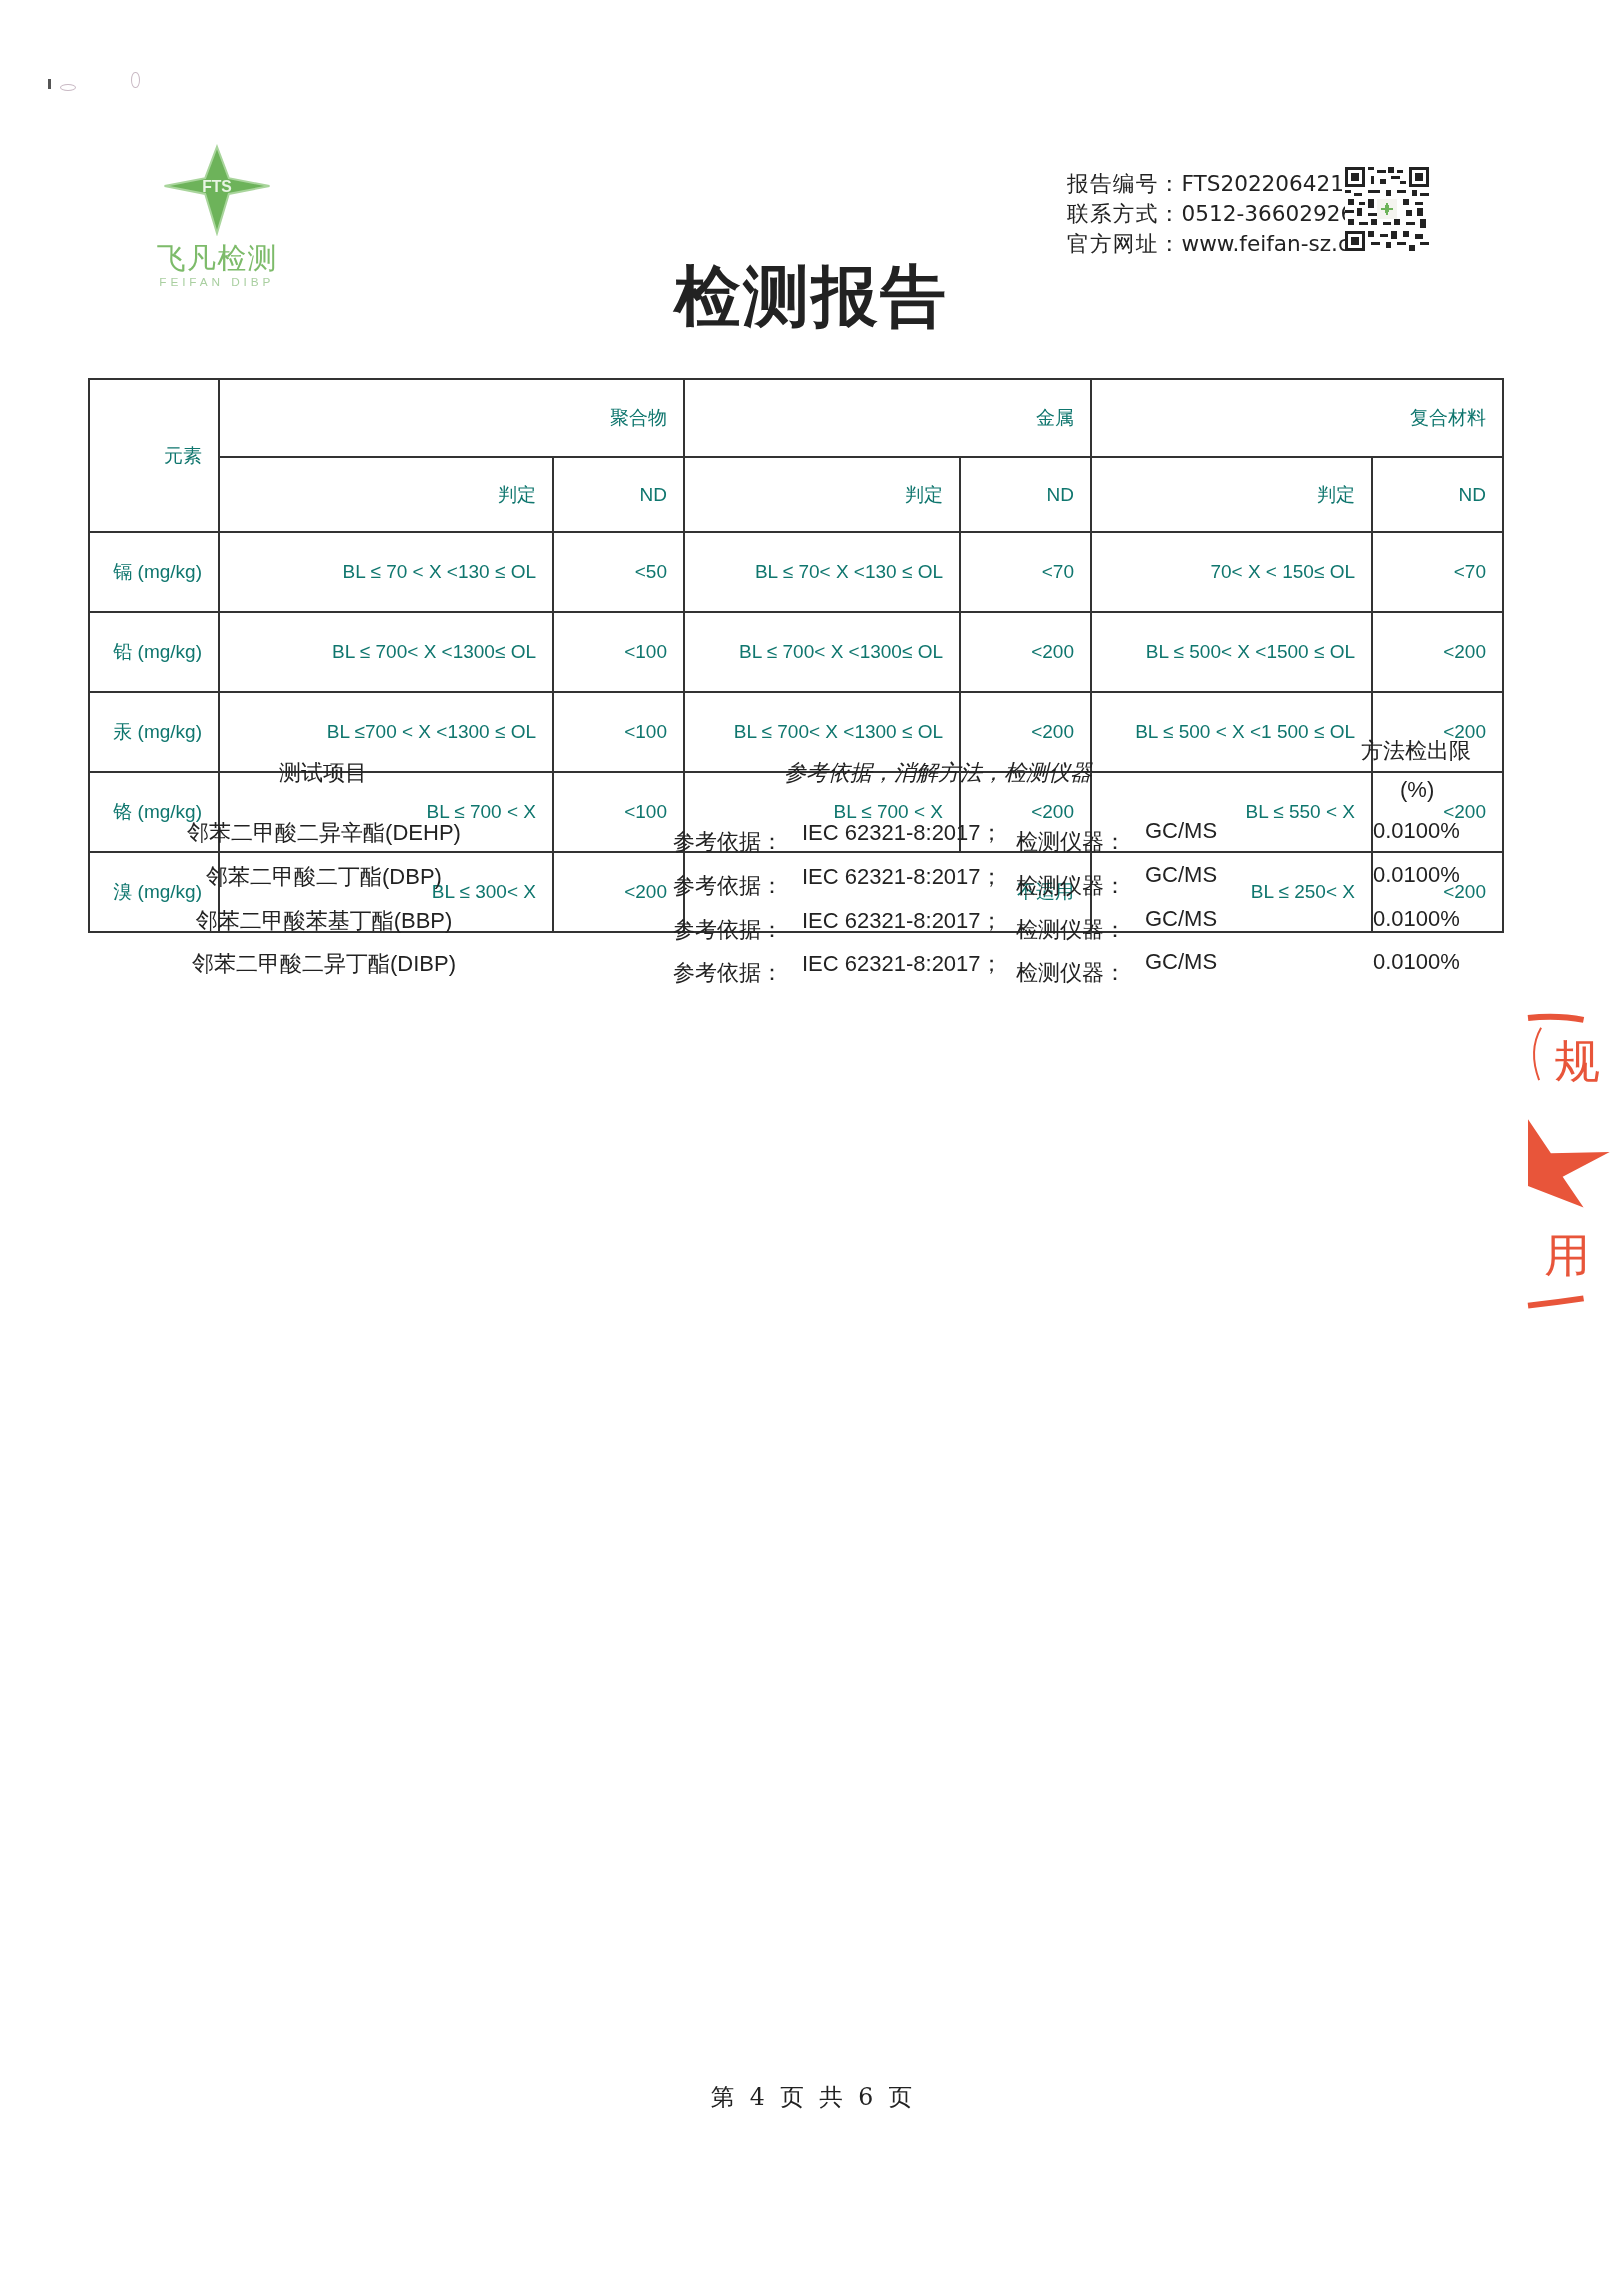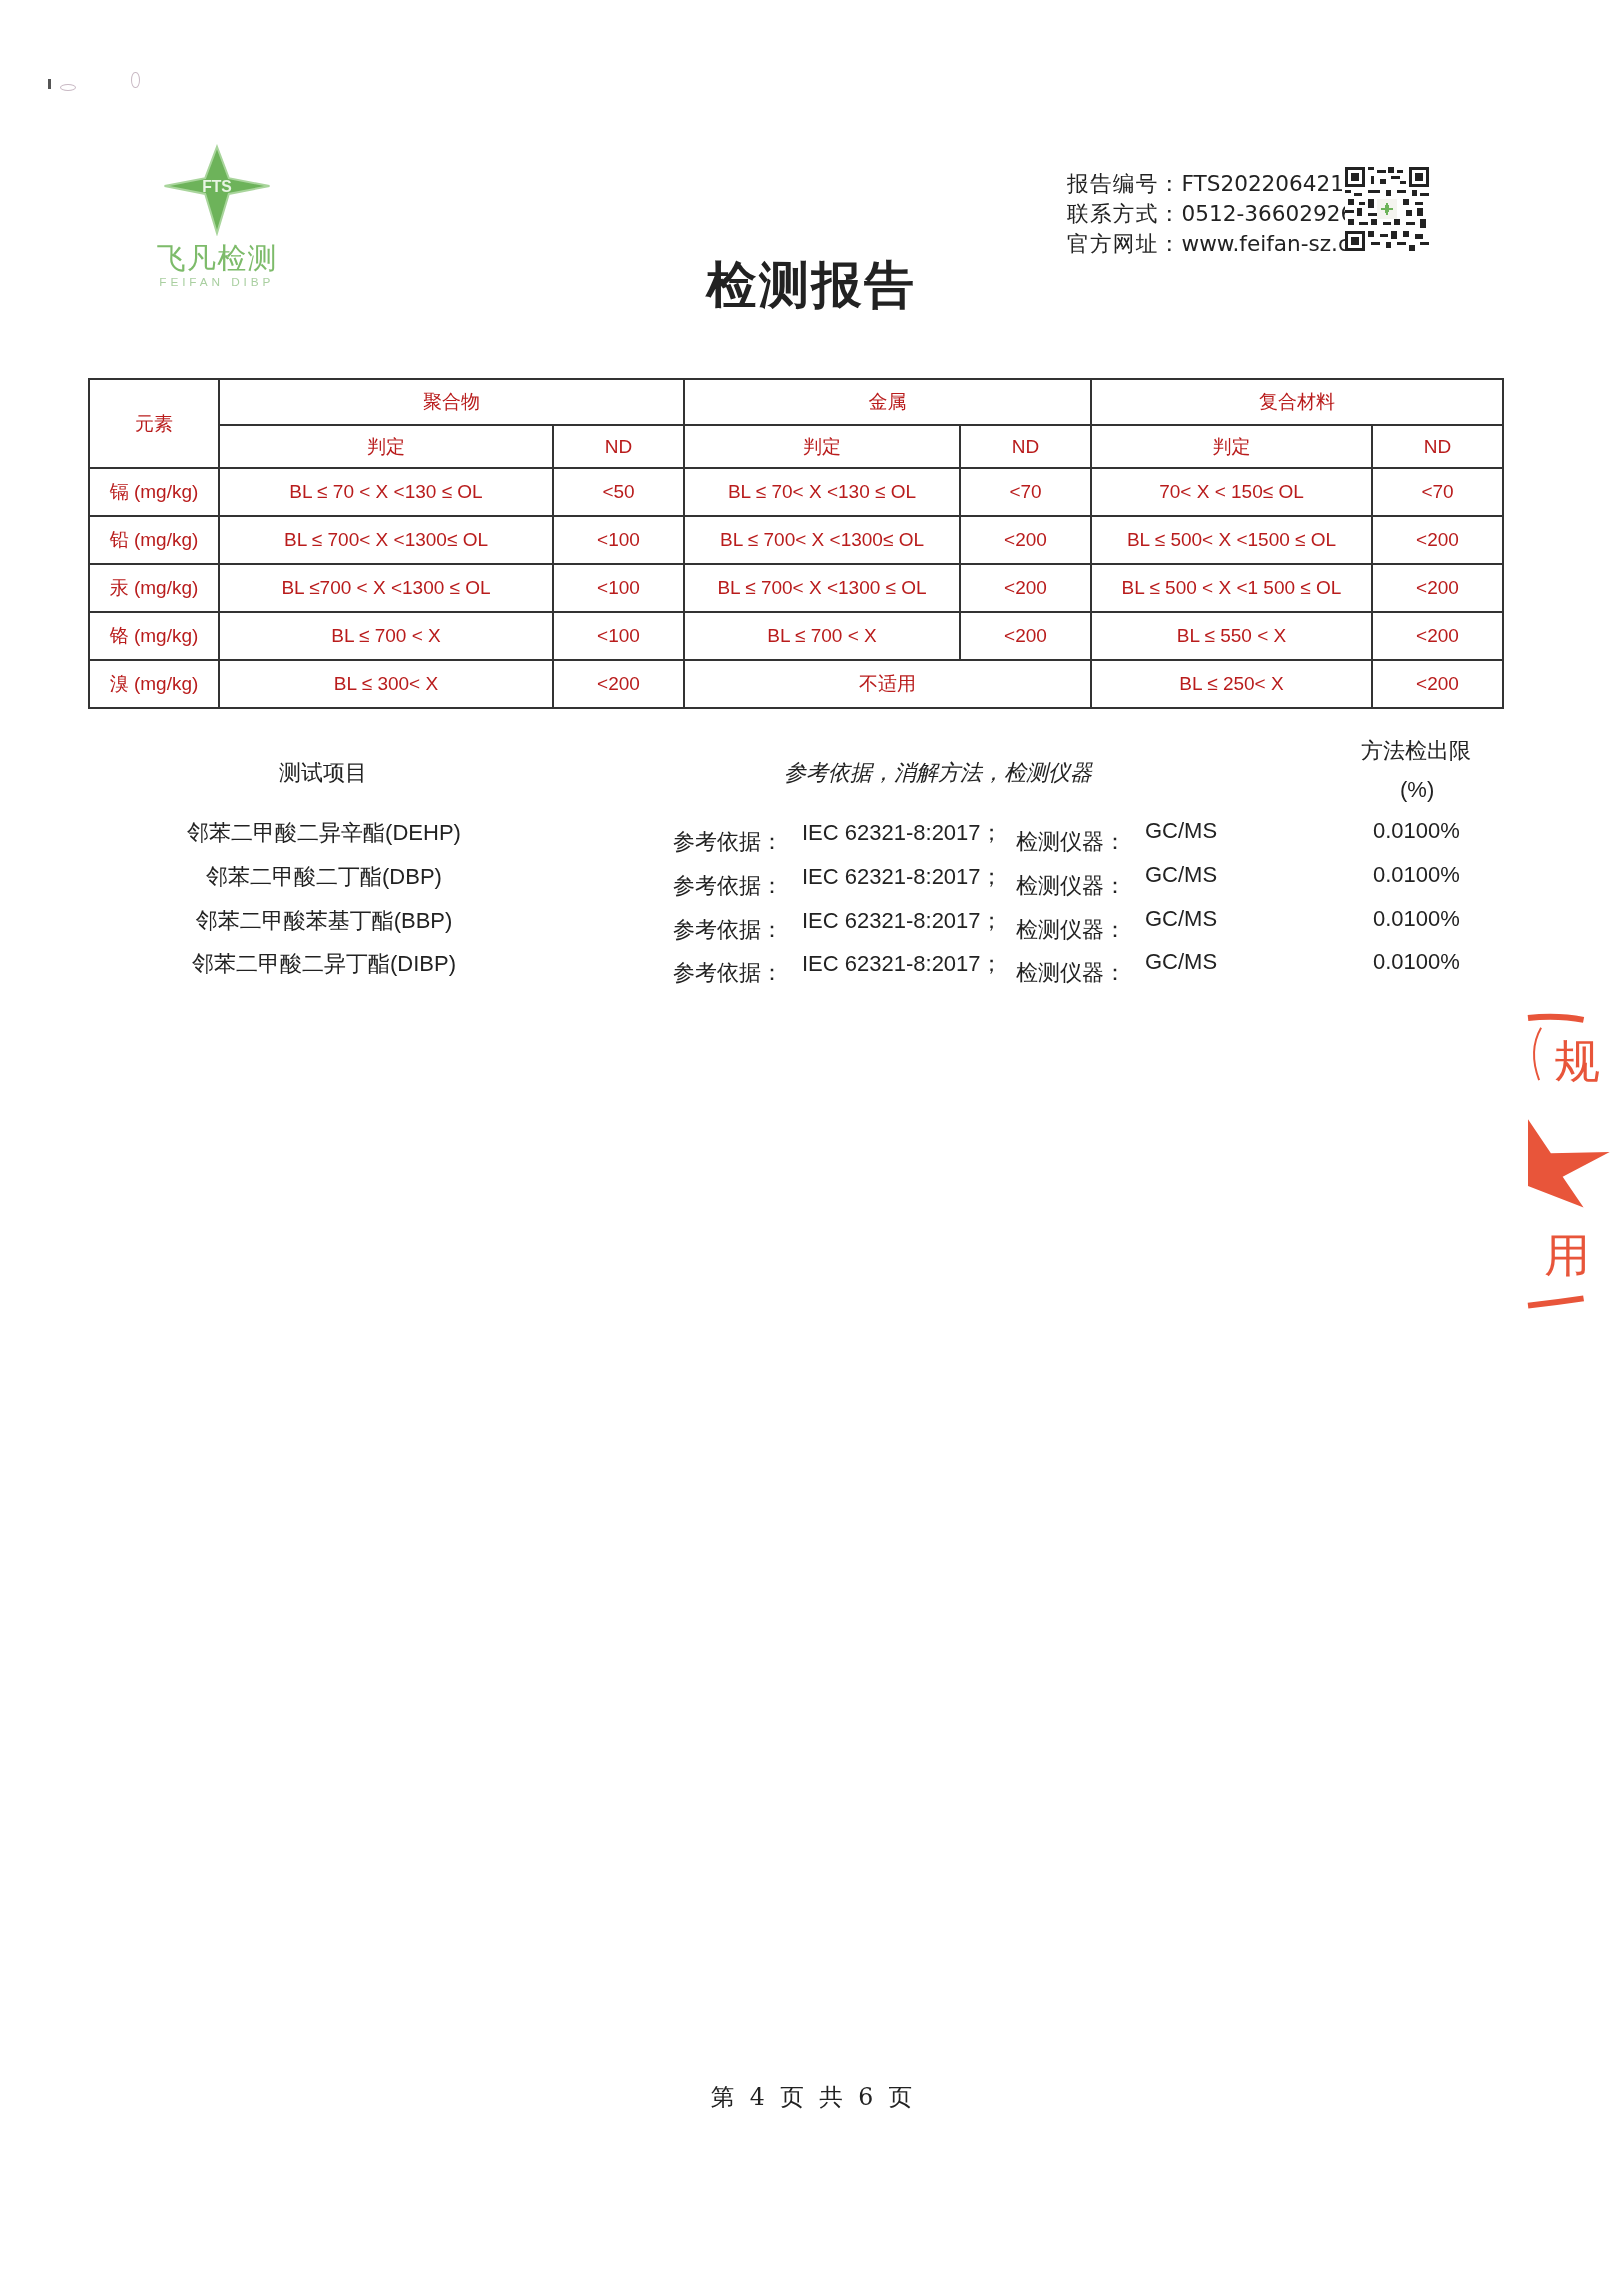--- a/index.html
+++ b/index.html
@@ -20,25 +20,25 @@
 
     
     #header-info { left: 1067px; top: 169px; font-size: 21.6px; line-height: 30px; color:#222; }
     #header-info .row { white-space: nowrap; }
     #header-info .lbl { font-family: "DejaVu Serif", serif; letter-spacing: 1.3px; }
     #header-info .val { font-family: "DejaVu Sans", sans-serif; }
 
     #qr { left: 1345px; top: 167px; width: 84px; height: 84px; }
 
     
-    #title { left: 0; width: 1623px; top: 252px; text-align: center; font-size: 50px; font-weight: bold; letter-spacing: 2.6px; font-family: "DejaVu Sans", sans-serif; color:#222; }
+    #title { left: 0; width: 1623px; top: 252px; text-align: center; font-size: 66px; font-weight: bold; letter-spacing: 2.6px; font-family: "DejaVu Sans", sans-serif; color:#222; }
 
     
     #limit-table { position:absolute; left: 88px; top: 378px; border-collapse: collapse; table-layout: fixed; }
-    #limit-table td { border: 2px solid #333; text-align: center; vertical-align: middle; padding: 0; font-size: 19px; color:#b91c1c; }
+    #limit-table td { border: 2px solid #333; text-align: right; vertical-align: middle; padding: 16px; font-size: 19px; color:#0f766e; }
     #limit-table .cn { font-family: "DejaVu Serif", serif; font-size: 19px; }
     #limit-table tr.h1 td { height: 44px; }
     #limit-table tr.h2 td { height: 41px; }
     #limit-table tr.r td { height: 46px; }
     .ph-col-head { position:absolute; font-family: "DejaVu Serif", serif; font-size: 22px; color:#222; }
     .ph-row { position:absolute; left: 0; width: 1623px; height: 39px; font-size: 22px; color: #222; }
     .ph-row span { position:absolute; white-space: nowrap; }
     .ph-name { text-align: center; width: 458px; left: 95px; }
     .cn-s { font-family: "DejaVu Serif", serif; margin-top: 9px; }
 

